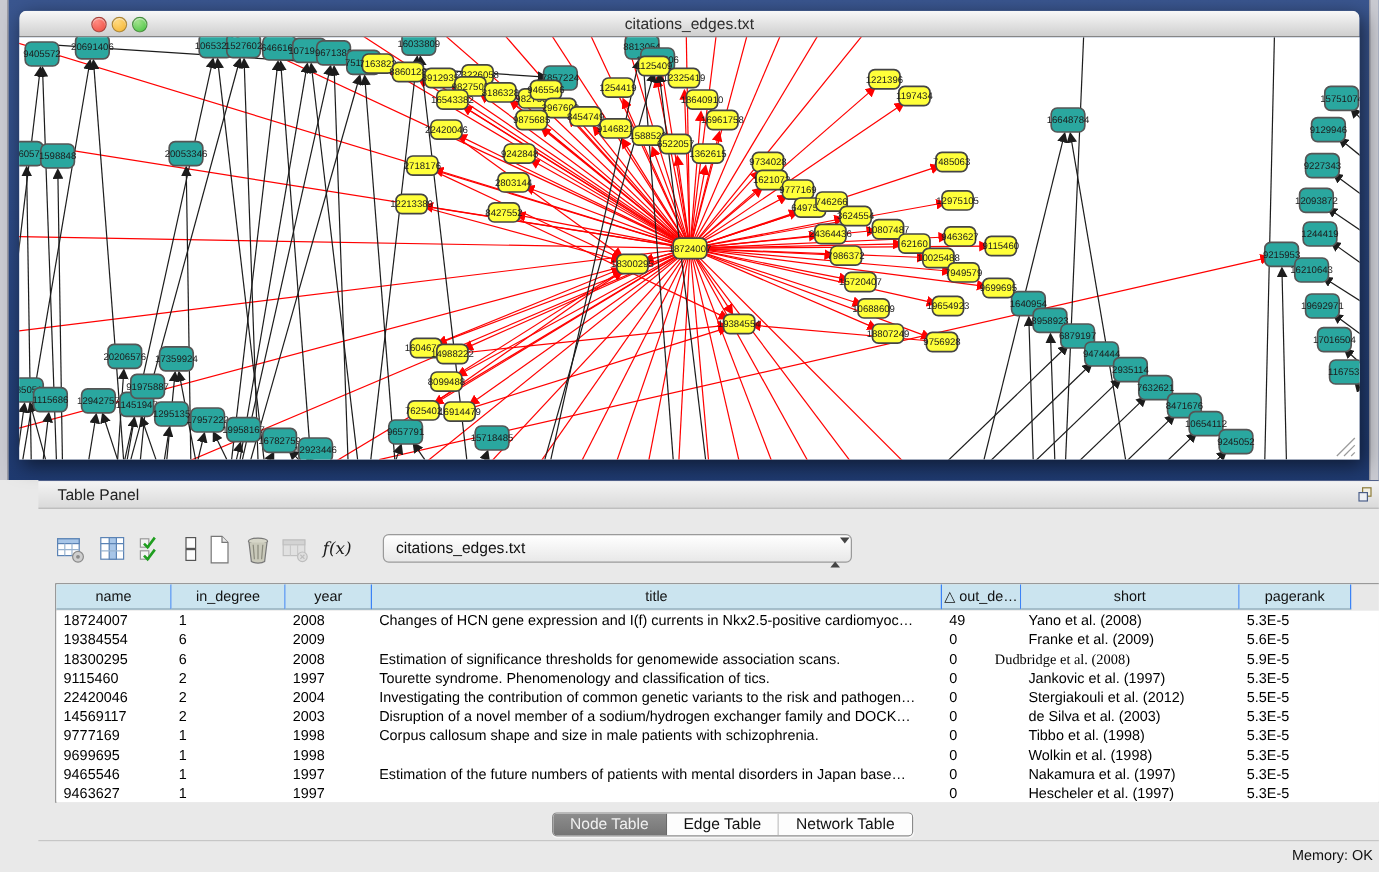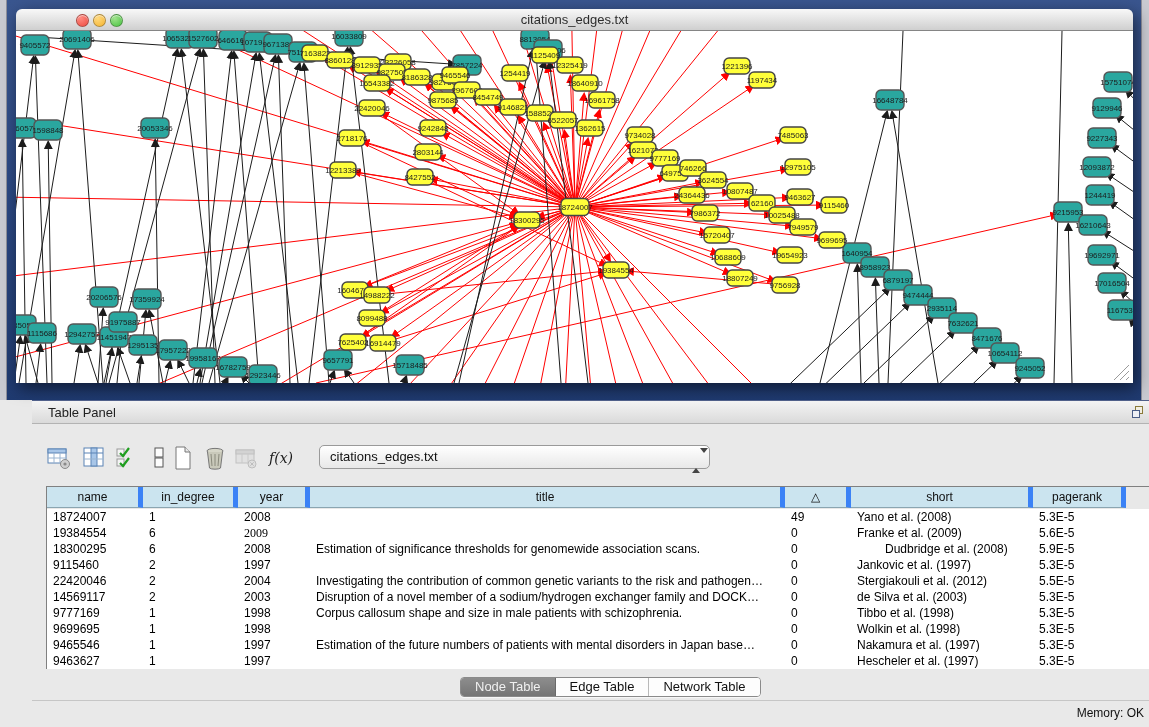--- a/index.html
+++ b/index.html
@@ -53,21 +53,21 @@
   #selector-arrows { position:absolute; right:8px; top:4px; width:9px; height:14px; }
   #selector-arrows .up { width:0; height:0; border-left:4px solid transparent;
     border-right:4px solid transparent; border-bottom:5px solid #444; margin-bottom:3px; }
   #selector-arrows .dn { width:0; height:0; border-left:4px solid transparent;
     border-right:4px solid transparent; border-top:5px solid #444; }
 
   #data-table { position:absolute; left:14px; top:85px; width:1122px; height:183px;
     background:#fff; border:1px solid #808080; }
   #thead { position:absolute; left:0; top:0; width:1120px; height:22px; background:#e8e8e8; }
   .hcell { position:absolute; top:0; height:21px; background:#cbe4ef;
-    border-right:5px solid #3b82f6; border-bottom:1px solid #8aa5b1;
+    border-right:1px solid #3b82f6; border-bottom:1px solid #8aa5b1;
     font-size:12px; color:#111; text-align:center; line-height:21px; overflow:hidden; }
   #tbody { position:absolute; left:0; top:22px; width:1105px; height:160px; background:#fff; overflow:hidden; }
   .trow { position:relative; width:1105px; height:16px; }
   .tcell { position:absolute; top:0; height:16px; font-size:12px; color:#000;
     line-height:16px; padding-left:6px; overflow:hidden; white-space:nowrap; }
   #vscroll { position:absolute; right:0; top:22px; width:15px; height:159px;
     background:#fafafa; border-left:1px solid #d0d0d0; }
   #vthumb { position:absolute; left:2px; top:4px; width:10px; height:26px;
     border-radius:5px; background:linear-gradient(90deg,#c9c9c9,#a8a8a8); }
 
@@ -809,45 +809,47 @@
           <div class="hcell" style="left: 263px; width: 475px;">title</div>
           <div class="hcell" style="left: 738px; width: 66px;">△ out_de…</div>
           <div class="hcell" style="left: 804px; width: 182px;">short</div>
           <div class="hcell" style="left: 986px; width: 93px;">pagerank</div>
         </div>
       <div id="tbody">
           <div class="trow">
             <div class="tcell" style="left: 0px; width: 96px;">18724007</div>
             <div class="tcell" style="left: 96px; width: 95px;">1</div>
             <div class="tcell" style="left: 191px; width: 72px;">2008</div>
+            <div class="tcell" style="left: 263px; width: 475px;">Changes of HCN gene expression and I(f) currents in Nkx2.5-positive cardiomyoc…</div>
             <div class="tcell" style="left: 738px; width: 66px;">49</div>
             <div class="tcell" style="left: 804px; width: 182px;">Yano et al. (2008)</div>
             <div class="tcell" style="left: 986px; width: 93px;">5.3E-5</div>
           </div>
           <div class="trow">
             <div class="tcell" style="left: 0px; width: 96px;">19384554</div>
             <div class="tcell" style="left: 96px; width: 95px;">6</div>
-            <div class="tcell" style="left: 191px; width: 72px; font-family: Liberation Serif, serif;">2009</div>
+            <div class="tcell" style="left: 191px; width: 72px;">2009</div>
             <div class="tcell" style="left: 738px; width: 66px;">0</div>
             <div class="tcell" style="left: 804px; width: 182px;">Franke et al. (2009)</div>
             <div class="tcell" style="left: 986px; width: 93px;">5.6E-5</div>
           </div>
           <div class="trow">
             <div class="tcell" style="left: 0px; width: 96px;">18300295</div>
             <div class="tcell" style="left: 96px; width: 95px;">6</div>
             <div class="tcell" style="left: 191px; width: 72px;">2008</div>
             <div class="tcell" style="left: 263px; width: 475px;">Estimation of significance thresholds for genomewide association scans.</div>
             <div class="tcell" style="left: 738px; width: 66px;">0</div>
-            <div class="tcell" style="left: 832px; width: 182px;">Dudbridge et al. (2008)</div>
+            <div class="tcell" style="left: 776px; width: 182px; font-family: Liberation Serif, serif;">Dudbridge et al. (2008)</div>
             <div class="tcell" style="left: 986px; width: 93px;">5.9E-5</div>
           </div>
           <div class="trow">
             <div class="tcell" style="left: 0px; width: 96px;">9115460</div>
             <div class="tcell" style="left: 96px; width: 95px;">2</div>
             <div class="tcell" style="left: 191px; width: 72px;">1997</div>
+            <div class="tcell" style="left: 263px; width: 475px;">Tourette syndrome. Phenomenology and classification of tics.</div>
             <div class="tcell" style="left: 738px; width: 66px;">0</div>
             <div class="tcell" style="left: 804px; width: 182px;">Jankovic et al. (1997)</div>
             <div class="tcell" style="left: 986px; width: 93px;">5.3E-5</div>
           </div>
           <div class="trow">
             <div class="tcell" style="left: 0px; width: 96px;">22420046</div>
             <div class="tcell" style="left: 96px; width: 95px;">2</div>
             <div class="tcell" style="left: 191px; width: 72px;">2004</div>
             <div class="tcell" style="left: 263px; width: 475px;">Investigating the contribution of common genetic variants to the risk and pathogen…</div>
             <div class="tcell" style="left: 738px; width: 66px;">0</div>

